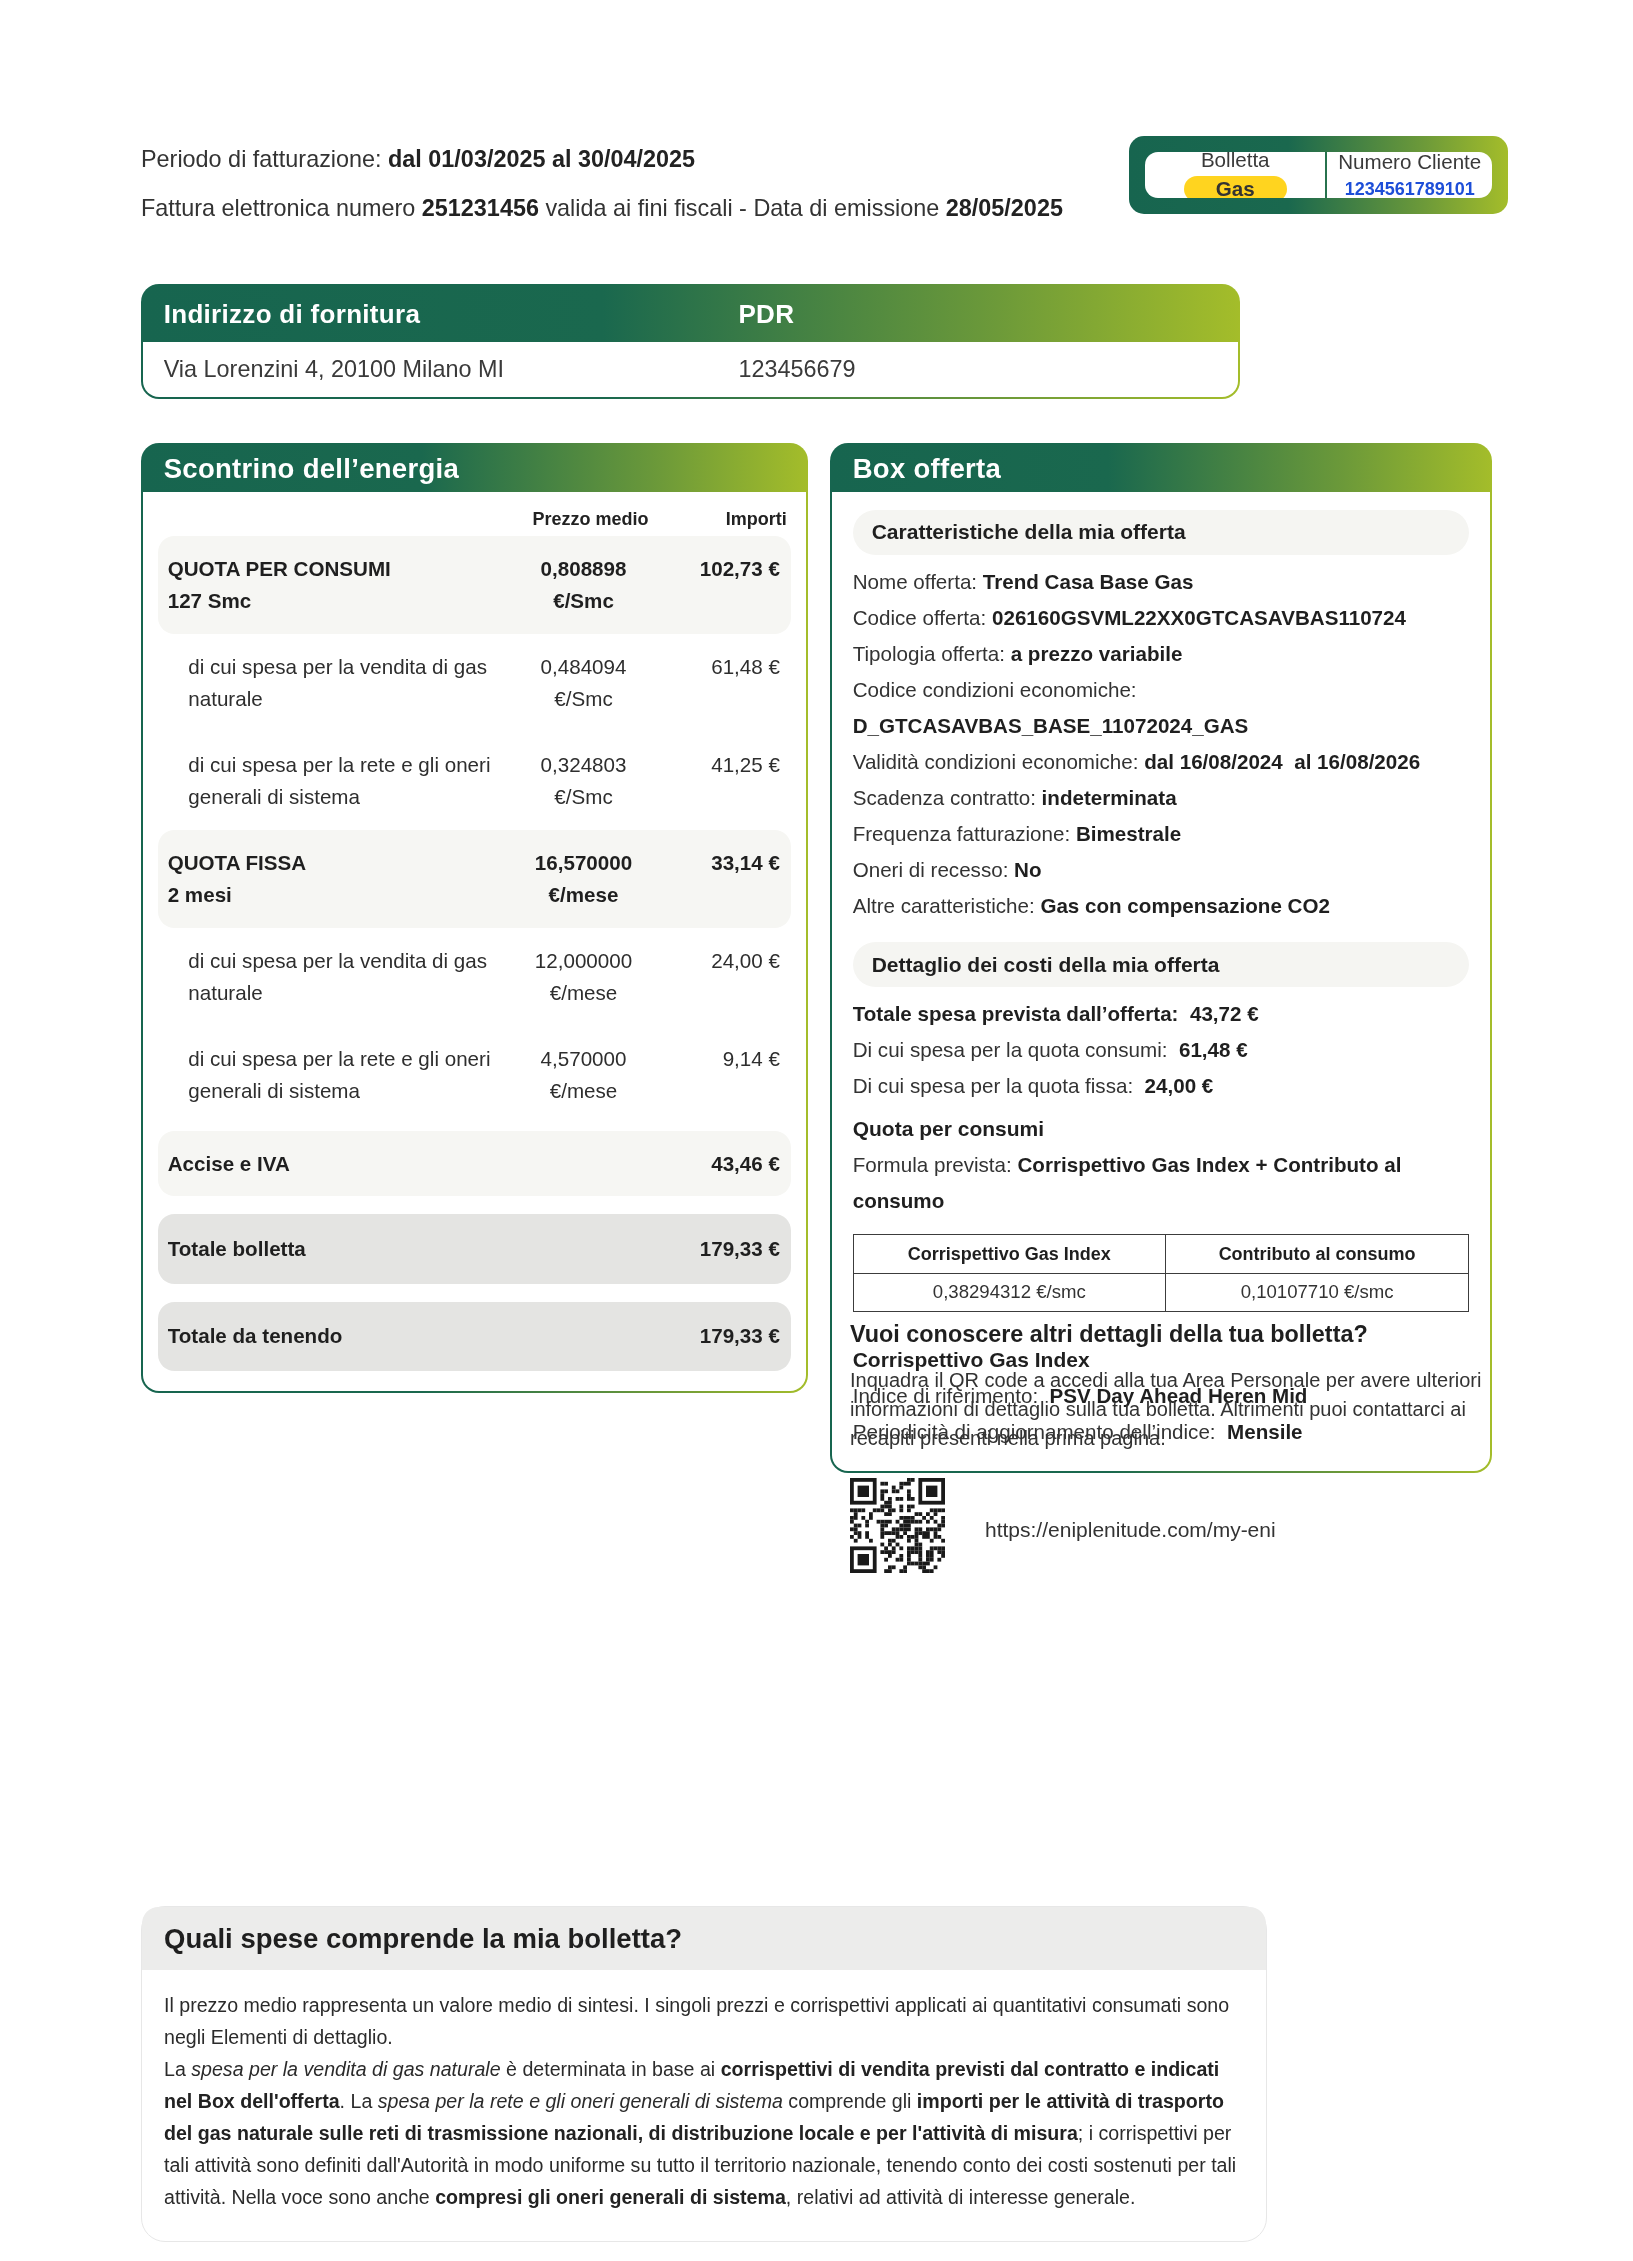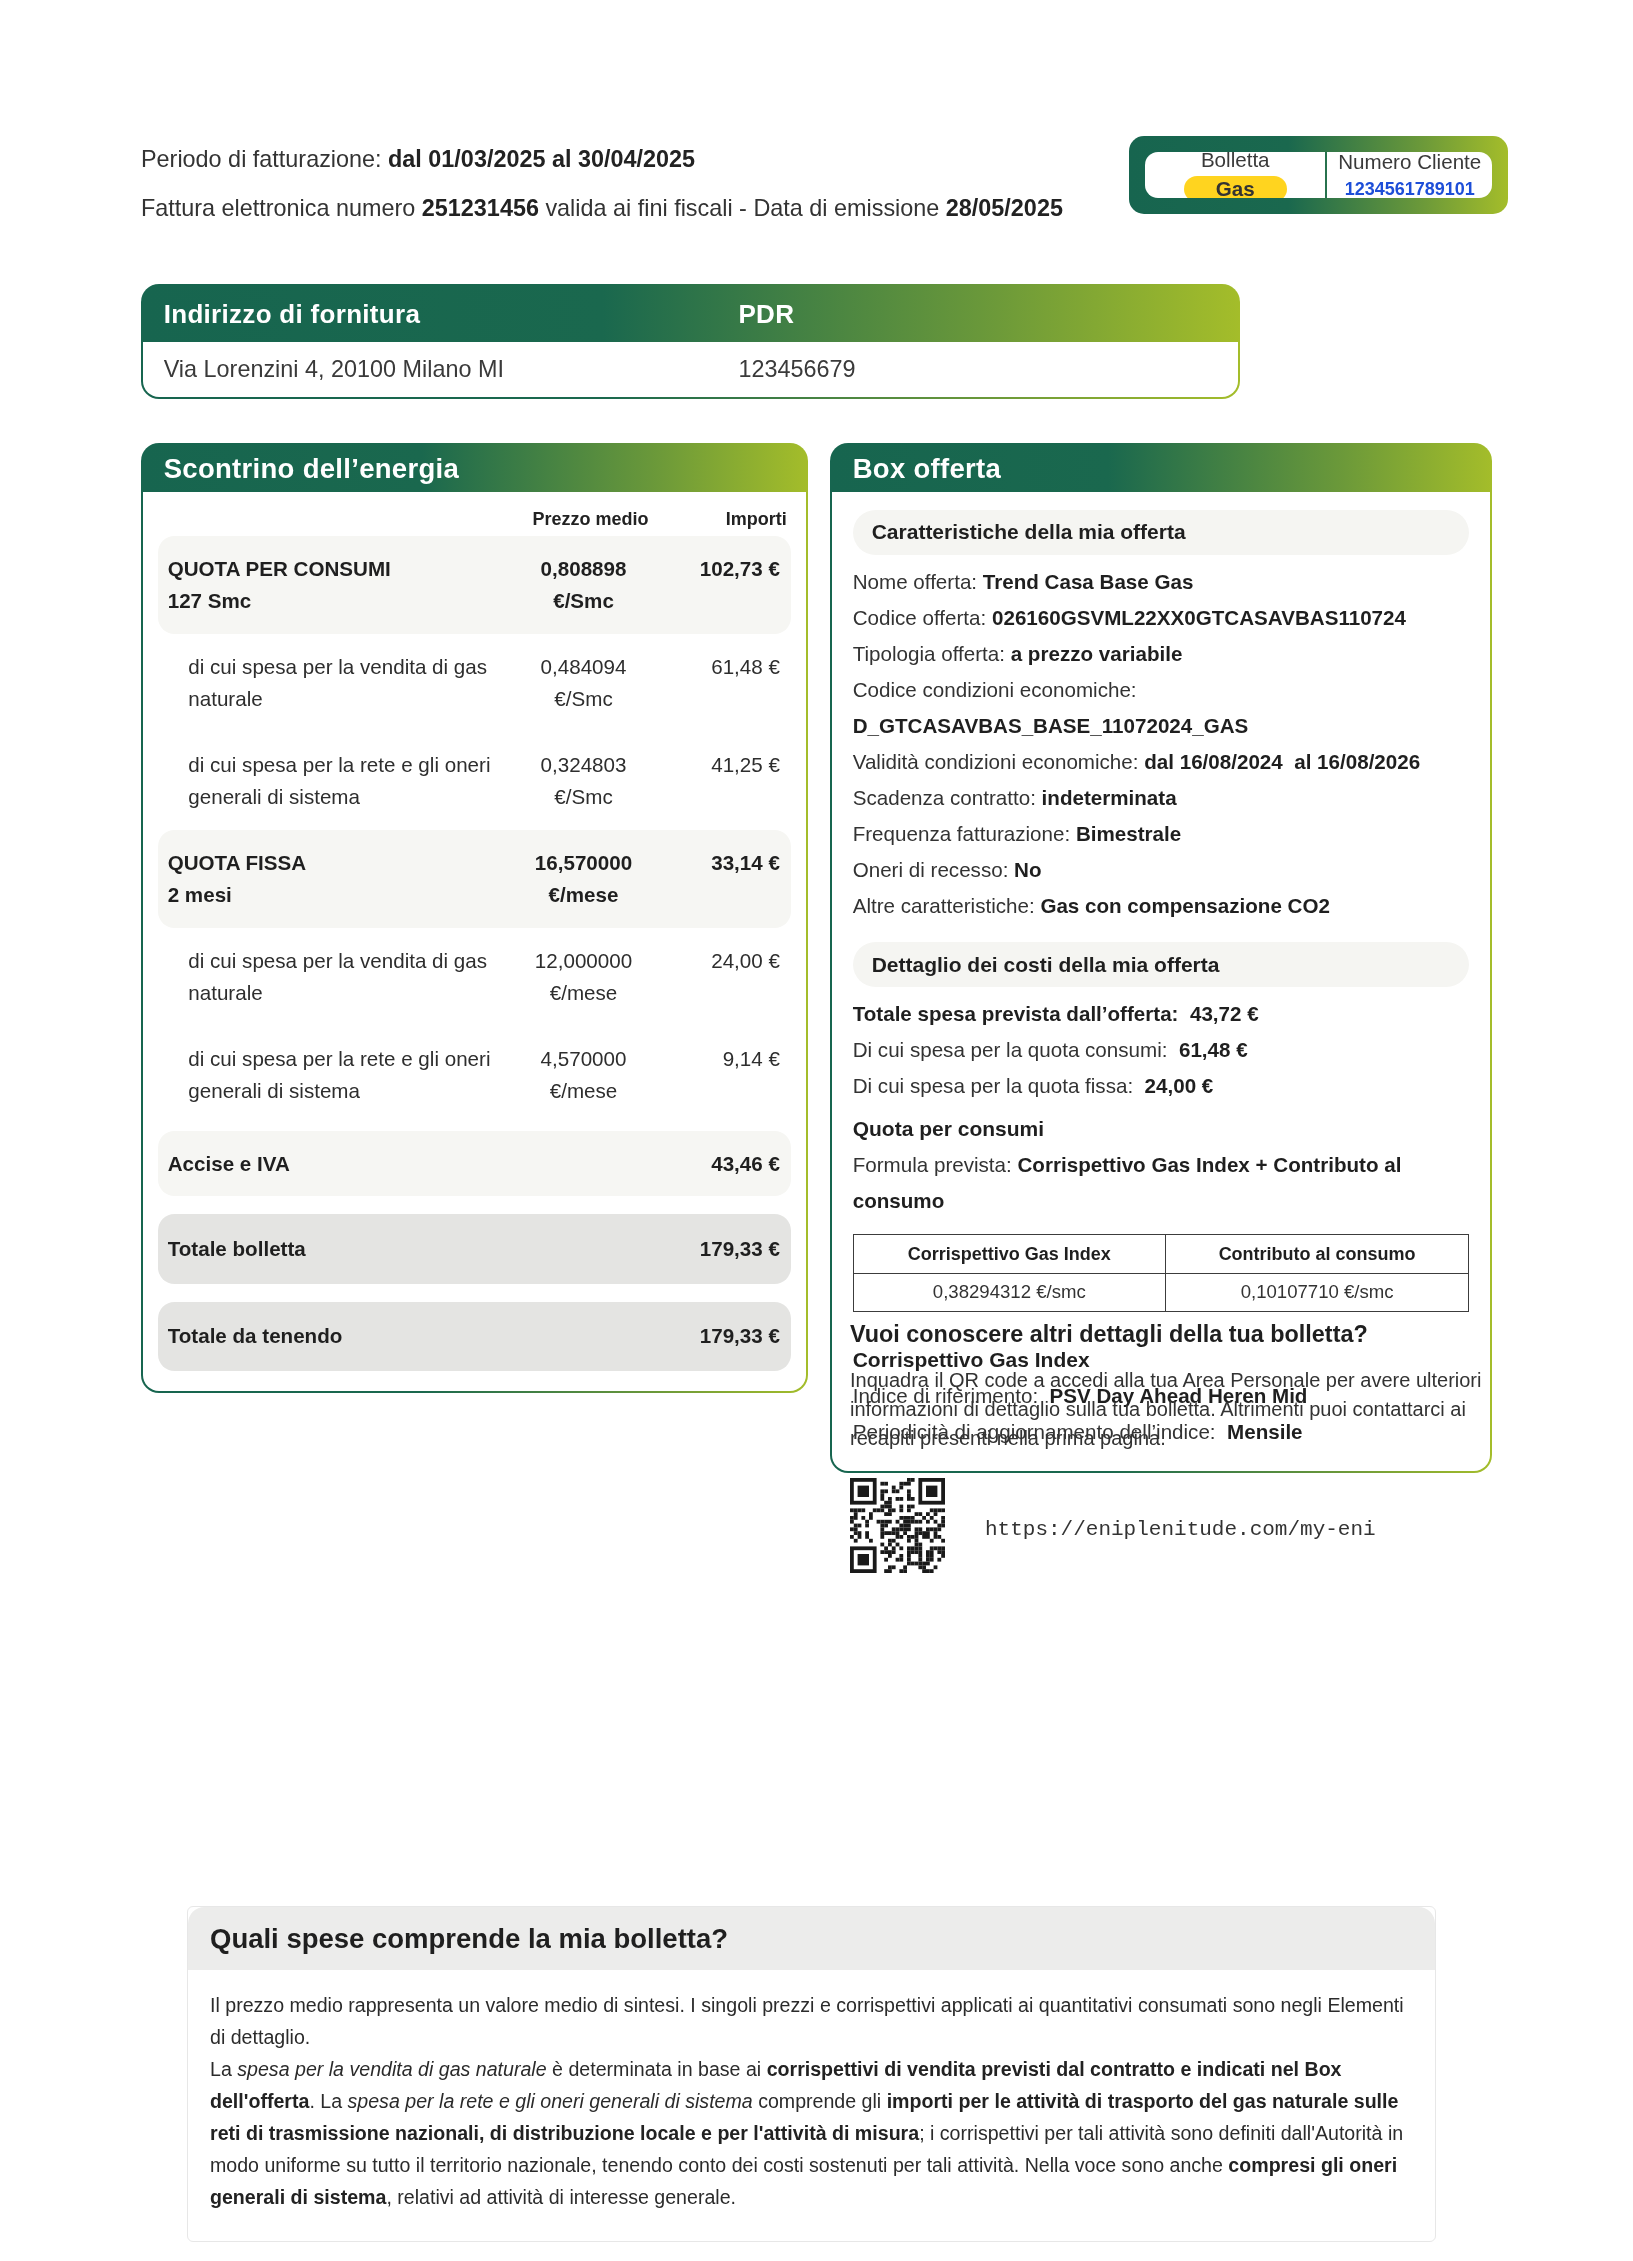--- a/index.html
+++ b/index.html
@@ -80,24 +80,24 @@
   .offer-table th{font-size:18px;font-weight:700;padding:8.2px 4.1px;color:#1f1f1f;}
   .offer-table td{font-size:18.6px;padding:7.6px 4.1px;color:#333;margin-top:48px;}
   .index-block{margin-top:30px;}
 
   
   .qr-sect{position:absolute;left:850px;top:1321px;width:632px;}
   .qr-title{font-size:23.4px;font-weight:700;color:#1f1f1f;margin-bottom:18px;}
   .qr-body{font-size:20px;line-height:29px;color:#333;margin-bottom:25px;}
   .qr-row{display:flex;align-items:flex-start;gap:40px;}
   .qr-box{width:95px;height:95px;}
-  .qr-url{font-size:21px;color:#333;margin-top:40px;font-family:Liberation Mono, monospace;}
-
-  
-  .footer-card{position:absolute;left:141px;top:1906px;width:1249px;border-radius:6px;border:1.4px solid #e7e7e7;background:#fff;margin-left:46px;}
+  .qr-url{font-size:21px;color:#333;margin-top:40px;}
+
+  
+  .footer-card{position:absolute;left:141px;top:1906px;width:1126px;border-radius:24px;border:1.4px solid #e7e7e7;background:#fff;}
   .footer-band{background:var(--bandgrey);border-radius:16.5px 16.5px 0 0;height:63px;display:flex;align-items:center;padding:0 22px;}
   .footer-band h2{font-size:27.5px;font-weight:700;color:#1f1f1f;}
   .footer-body{padding:19px 22px 27.5px 22px;font-size:19.6px;line-height:32px;color:#2b2b2b;}
 </style>
 </head>
 <body>
 
 <div class="page">
 
   <div class="top-head">

